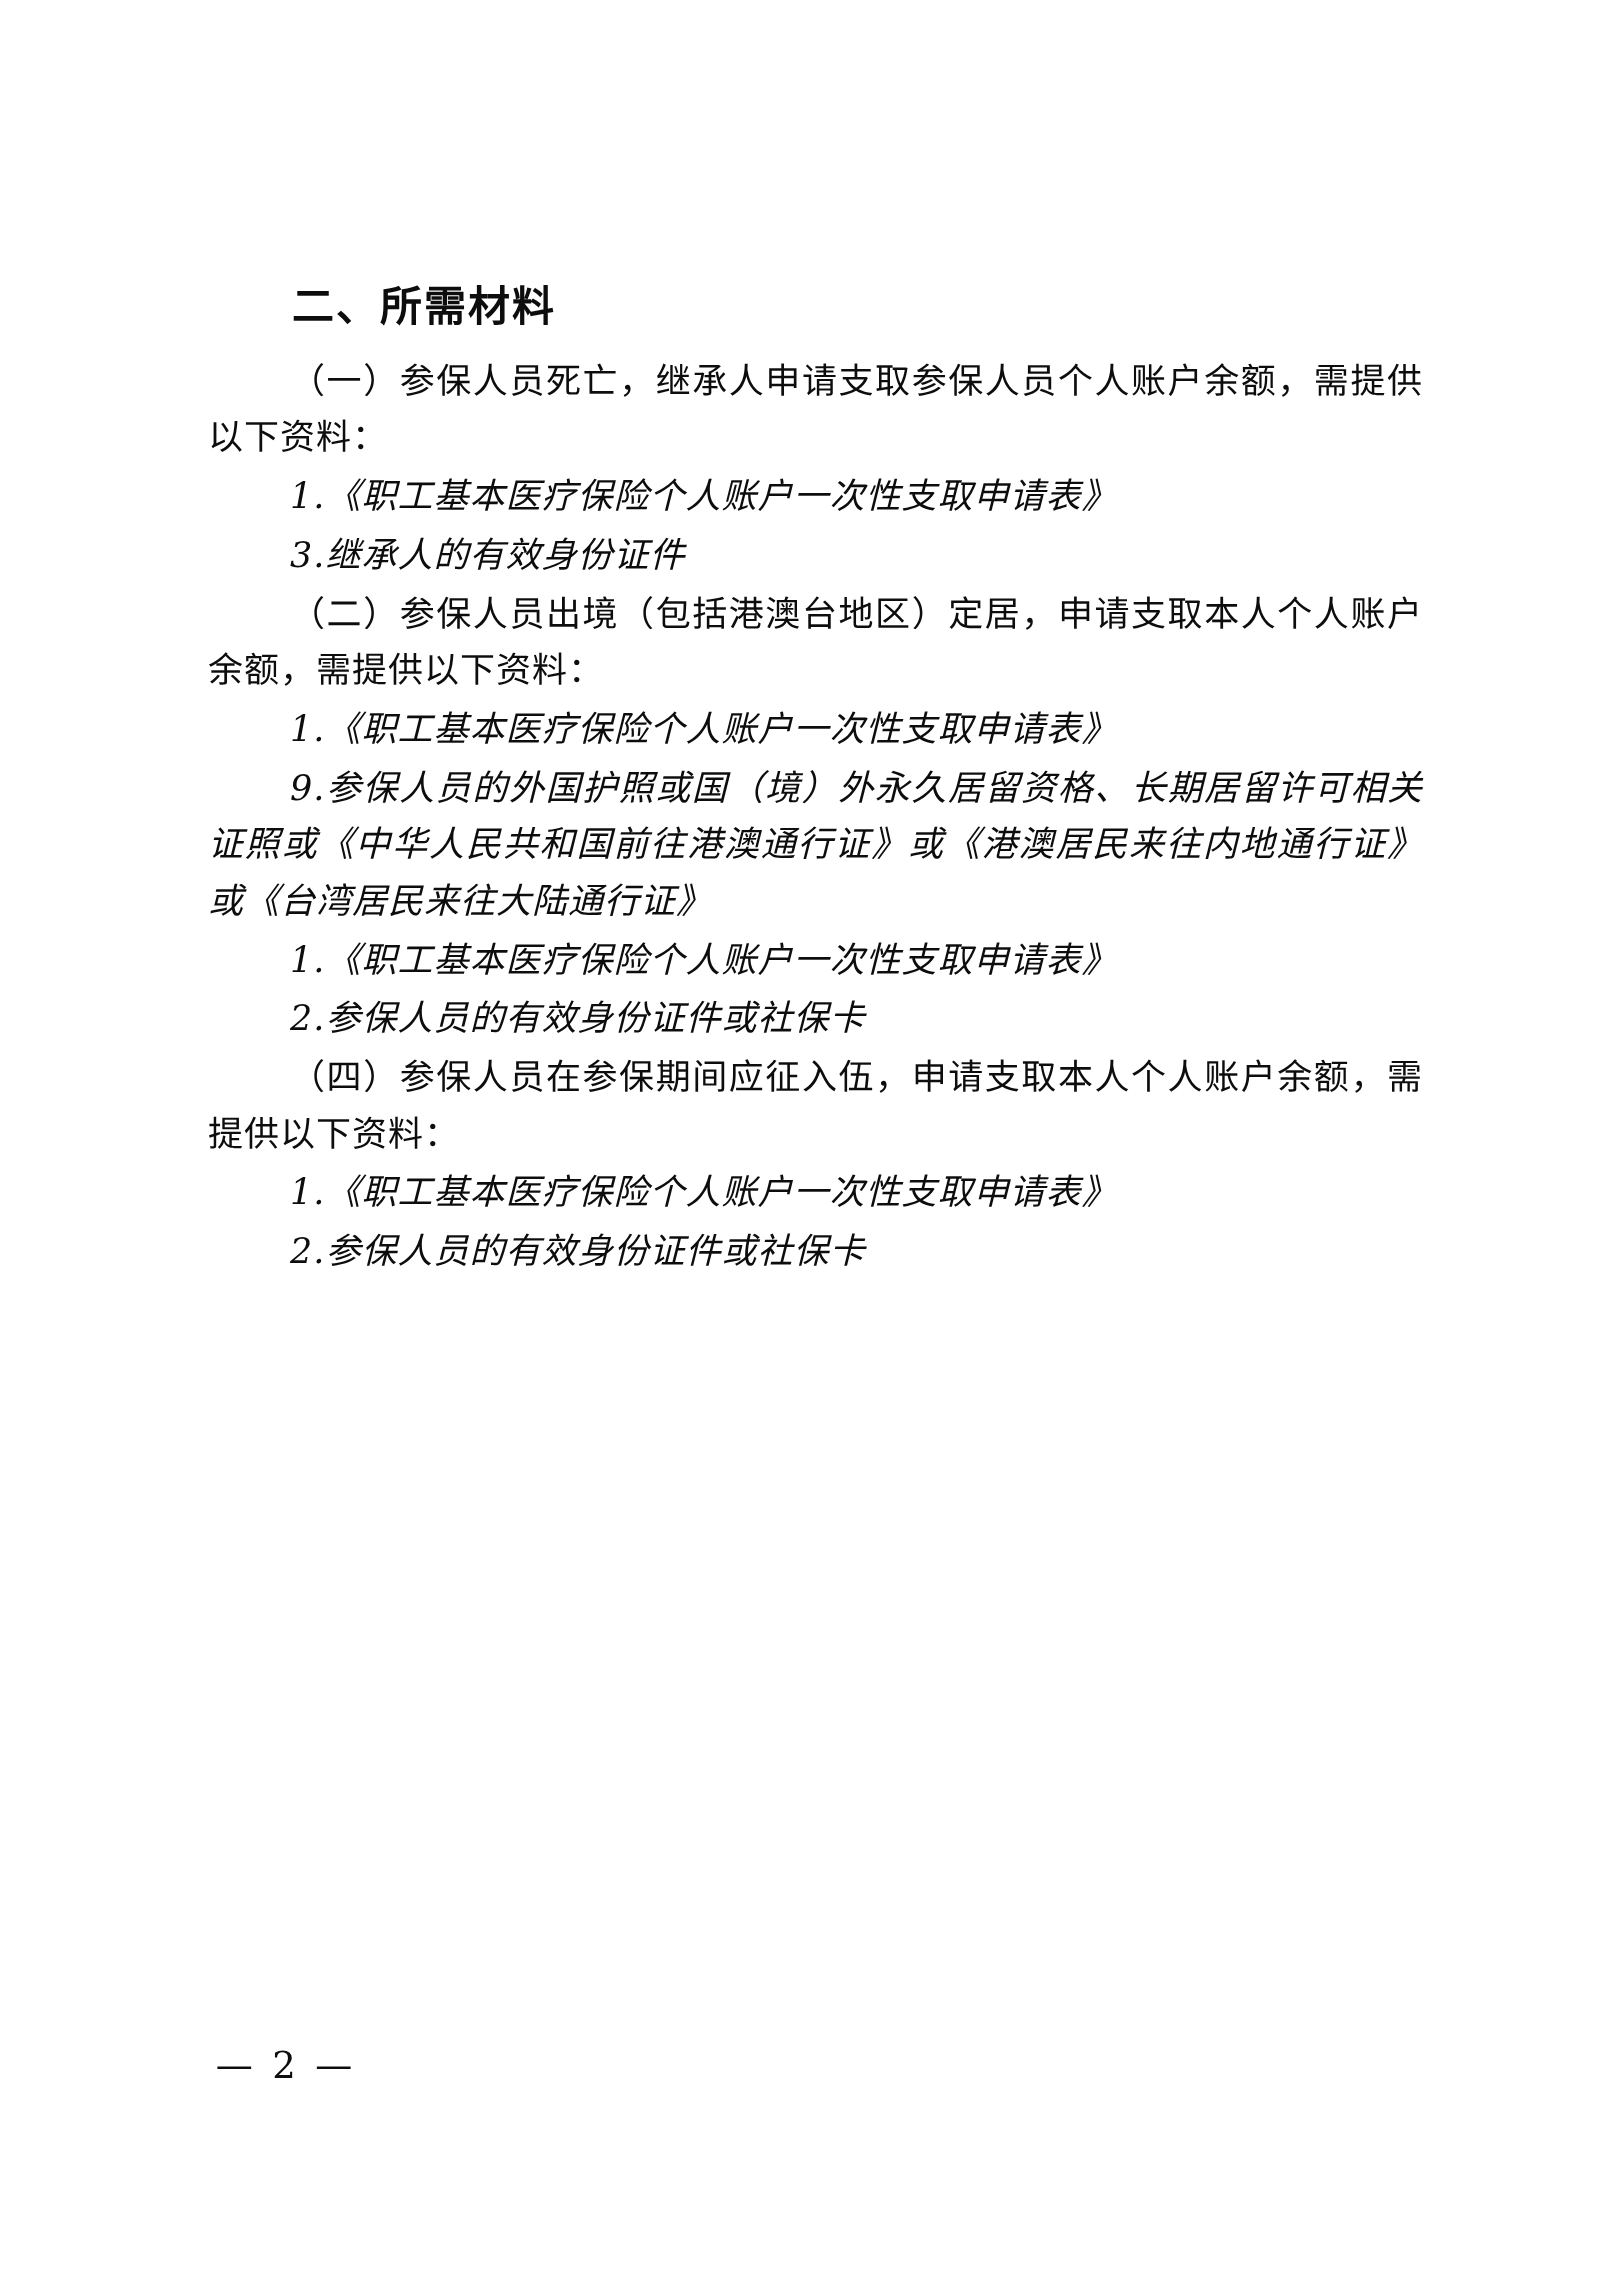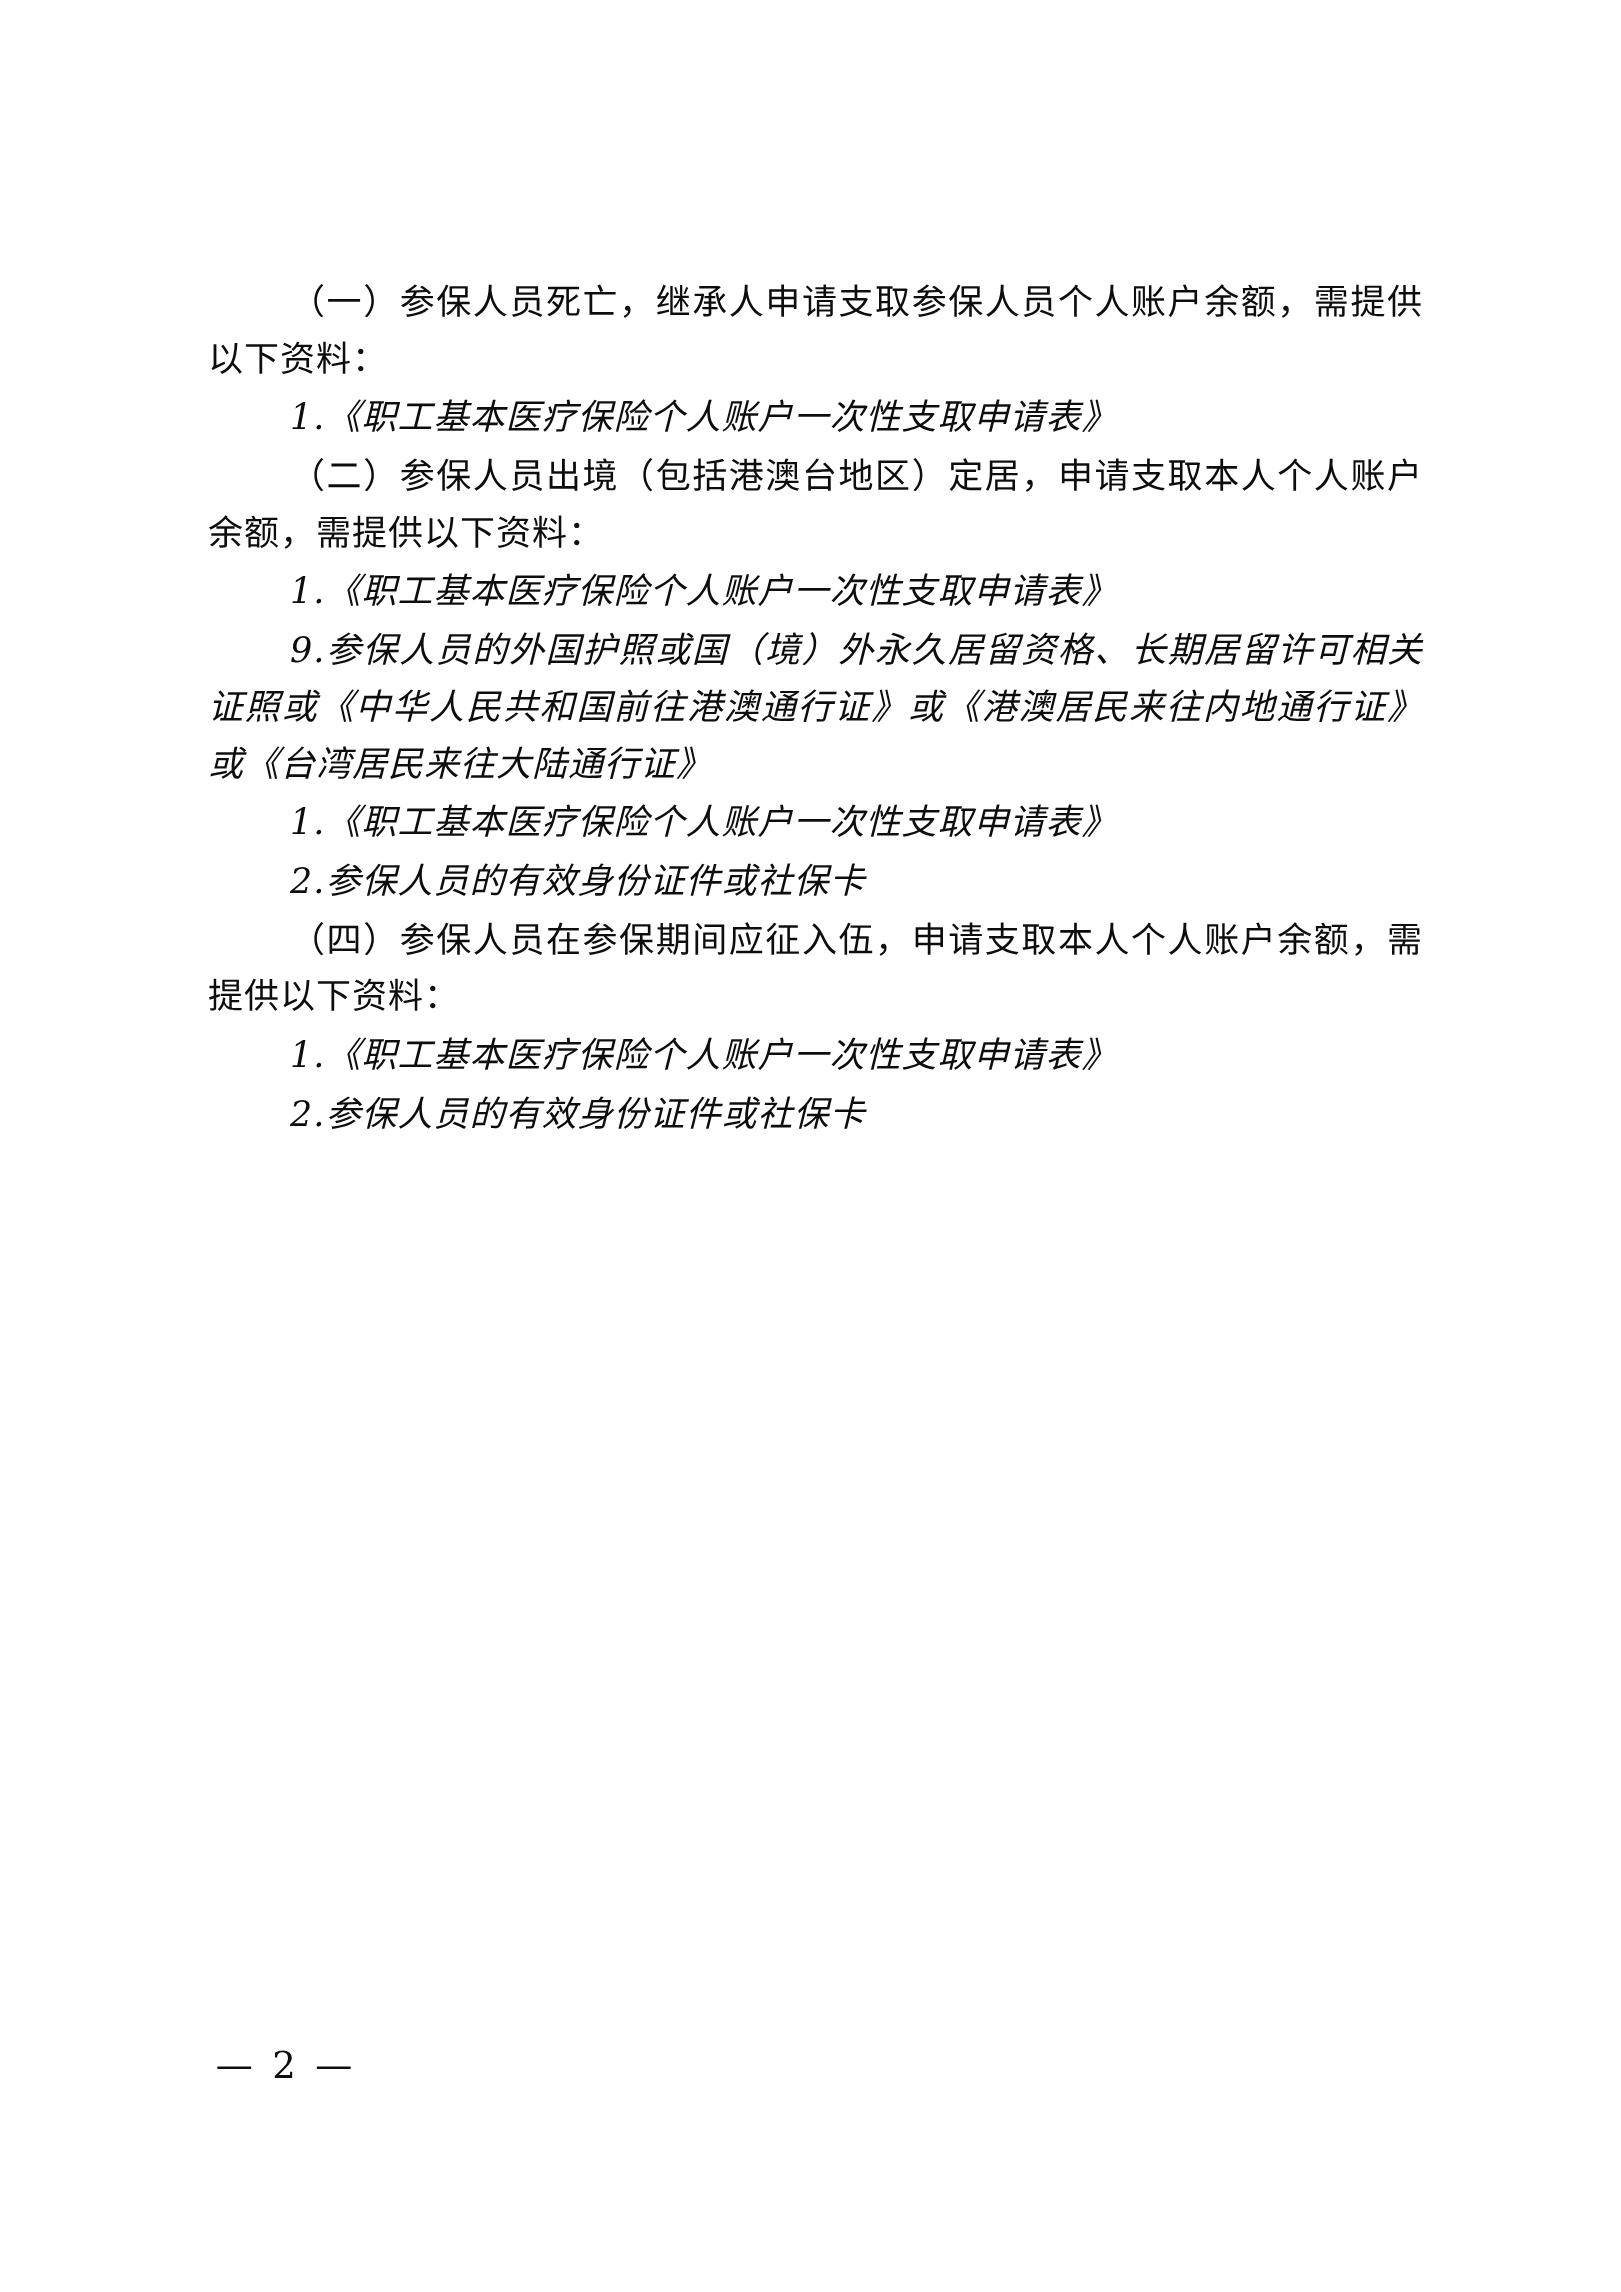--- a/index.html
+++ b/index.html
@@ -62,23 +62,25 @@
     margin-left: -1049px;
   }
 </style>
 </head>
 <body>
 
 <div class="page">
 
   <div class="body-area">
 
+    <h2 class="heading">二、所需材料</h2>
 
     <p class="para">（一）参保人员死亡，继承人申请支取参保人员个人账户余额，需提供以下资料：</p>
     <p class="para sub">1.《职工基本医疗保险个人账户一次性支取申请表》</p>
+    <p class="para sub">3.继承人的有效身份证件</p>
     <p class="para">（二）参保人员出境（包括港澳台地区）定居，申请支取本人个人账户余额，需提供以下资料：</p>
     <p class="para sub">1.《职工基本医疗保险个人账户一次性支取申请表》</p>
     <p class="para sub">9.参保人员的外国护照或国（境）外永久居留资格、长期居留许可相关证照或《中华人民共和国前往港澳通行证》或《港澳居民来往内地通行证》或《台湾居民来往大陆通行证》</p>
     <p class="para sub">1.《职工基本医疗保险个人账户一次性支取申请表》</p>
     <p class="para sub">2.参保人员的有效身份证件或社保卡</p>
     <p class="para">（四）参保人员在参保期间应征入伍，申请支取本人个人账户余额，需提供以下资料：</p>
     <p class="para sub">1.《职工基本医疗保险个人账户一次性支取申请表》</p>
     <p class="para sub">2.参保人员的有效身份证件或社保卡</p>
 
   </div>

